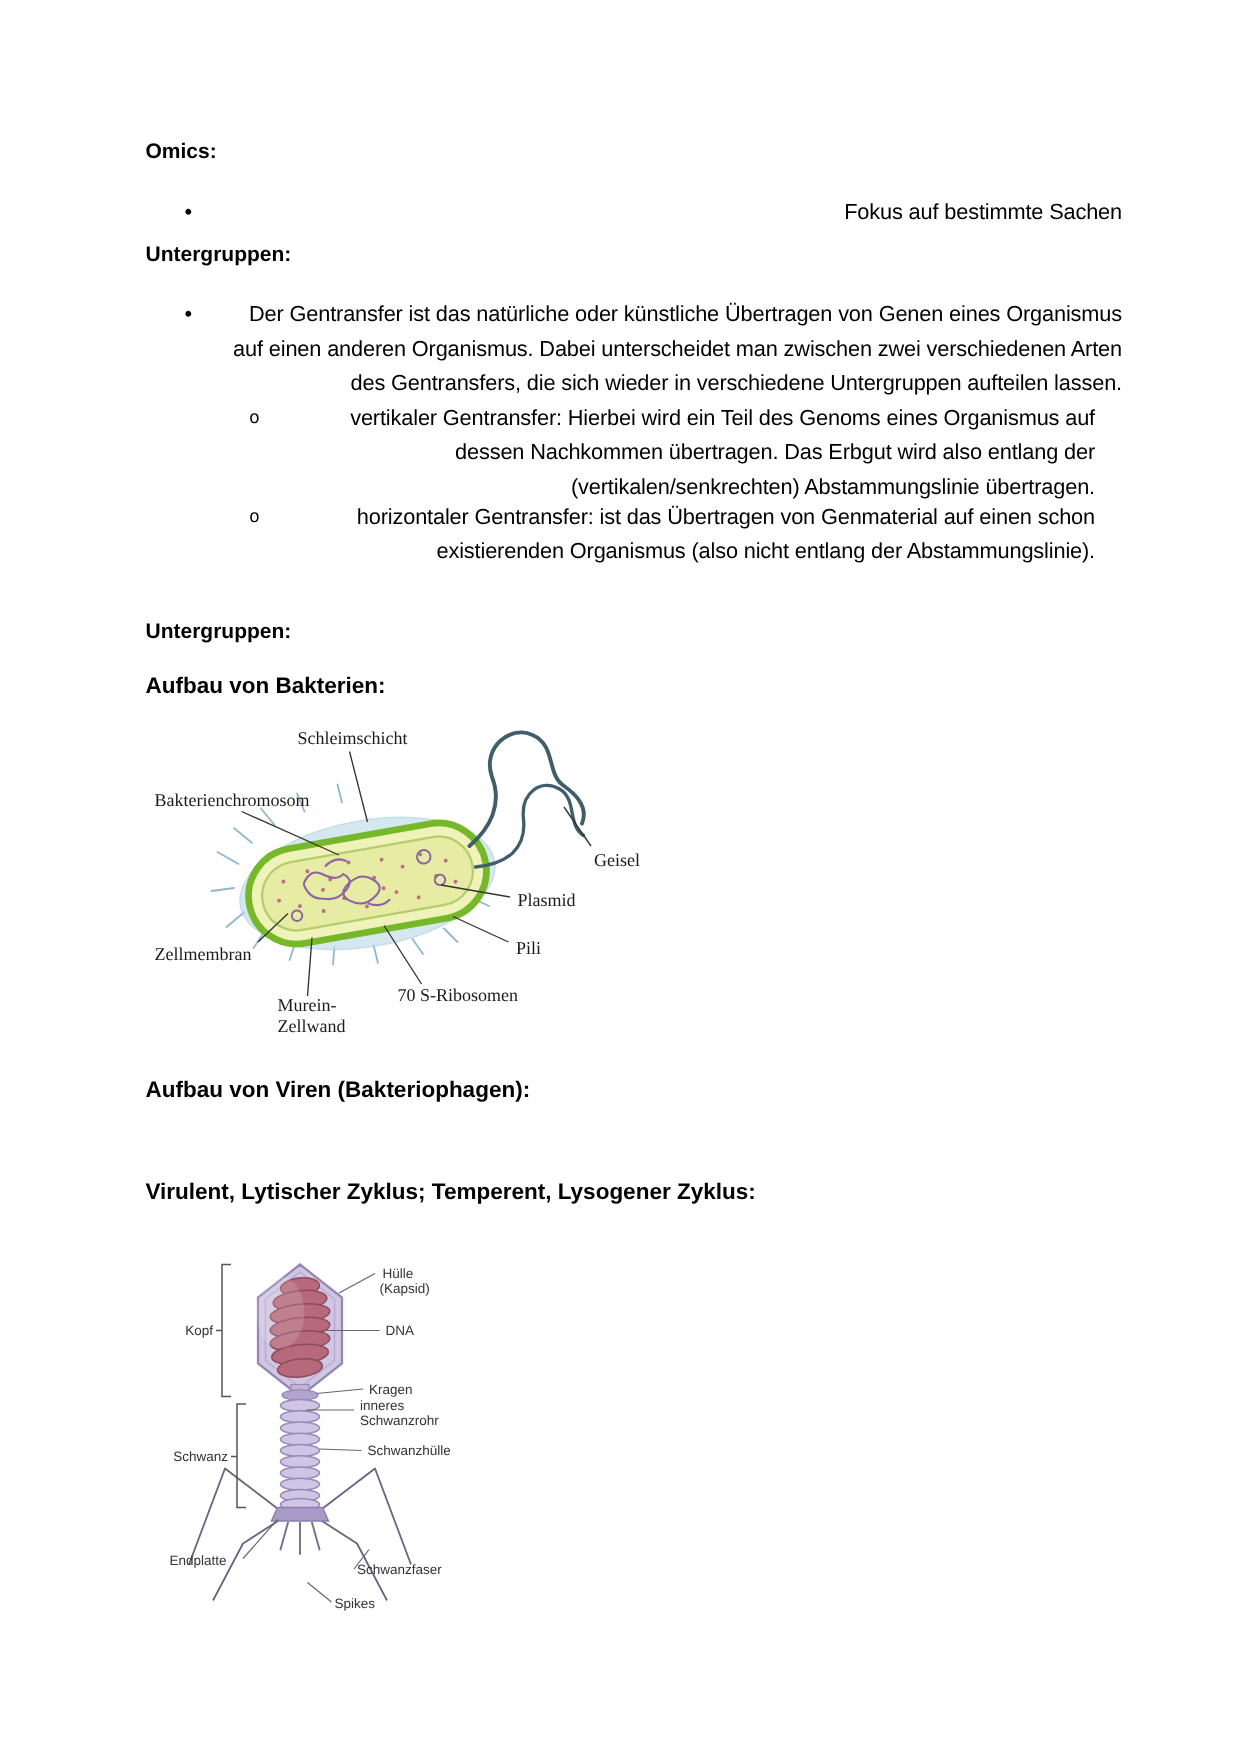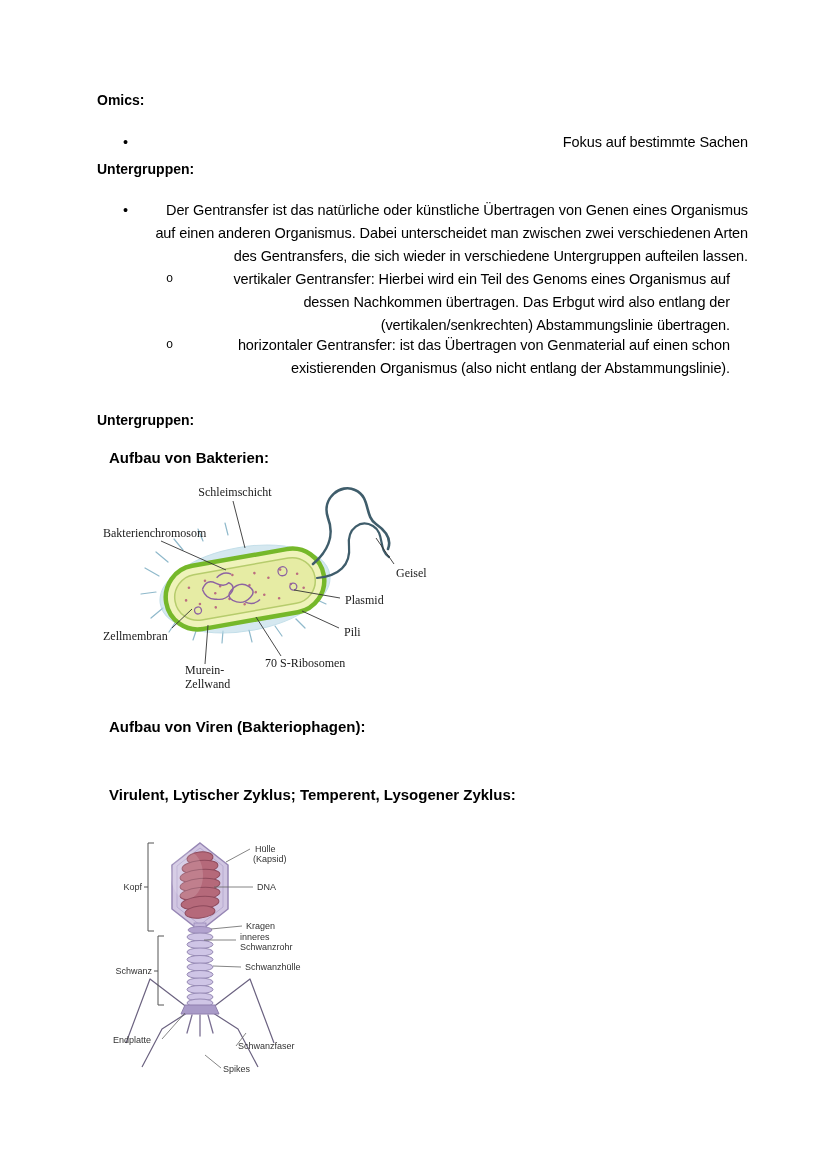--- a/index.html
+++ b/index.html
@@ -1,21 +1,21 @@
 <!DOCTYPE html>
 <html><head>
 <meta charset="utf-8">
 <style>
   * { margin:0; padding:0; box-sizing:border-box; }
   html,body { background:#ffffff; }
   body { font-family:"Liberation Sans", sans-serif; color:#111; }
   .page { position:relative; width:828px; height:1171px; background:#fff; overflow:hidden; }
   .abs { position:absolute; }
   .h-main { font-size:14px; font-weight:700; color:#000; }
-  .h-sub  { font-size:15px;  font-weight:700; color:#000;margin-left:12px; }
+  .h-sub  { font-size:15px;  font-weight:700; color:#000; }
   .li { display:flex; align-items:flex-start; font-size:14.5px; line-height:23px; letter-spacing:-0.1px; color:#000; }
   .m1 { flex:none; width:25px; font-size:14.5px; }
   .m2 { flex:none; width:24px; font-family:"Liberation Mono", monospace; font-size:12px; line-height:23px; }
   .li-text { flex:1;text-align:right; }
   .bac-label text { font:12px "Liberation Serif", serif; }
   .phage-label text { font:9px "Liberation Sans", sans-serif; }
 </style>
 </head>
 <body>
 

